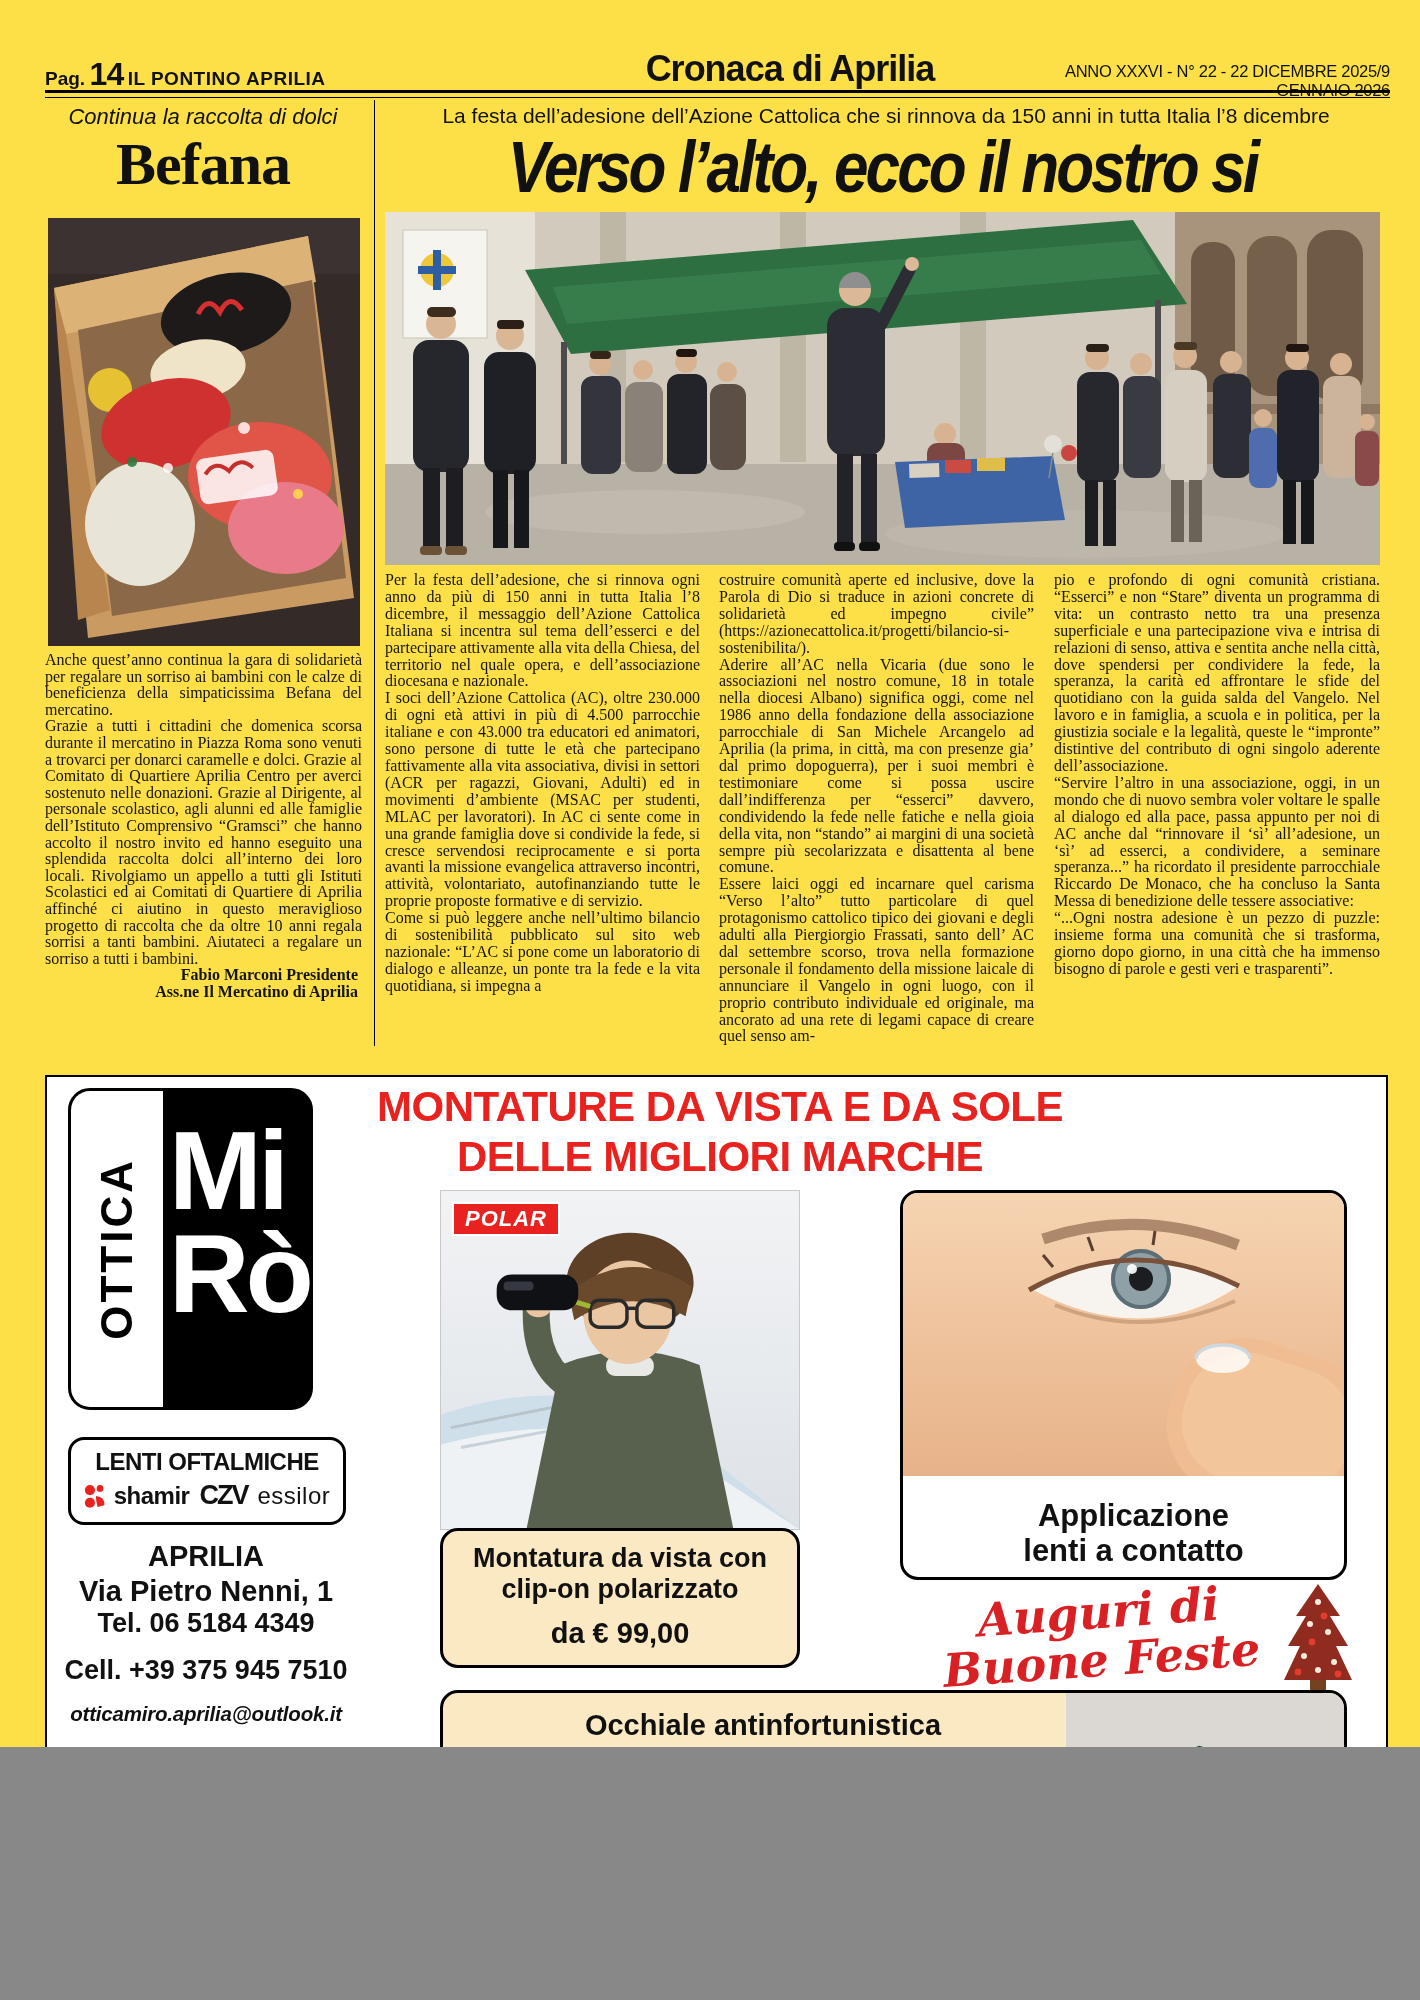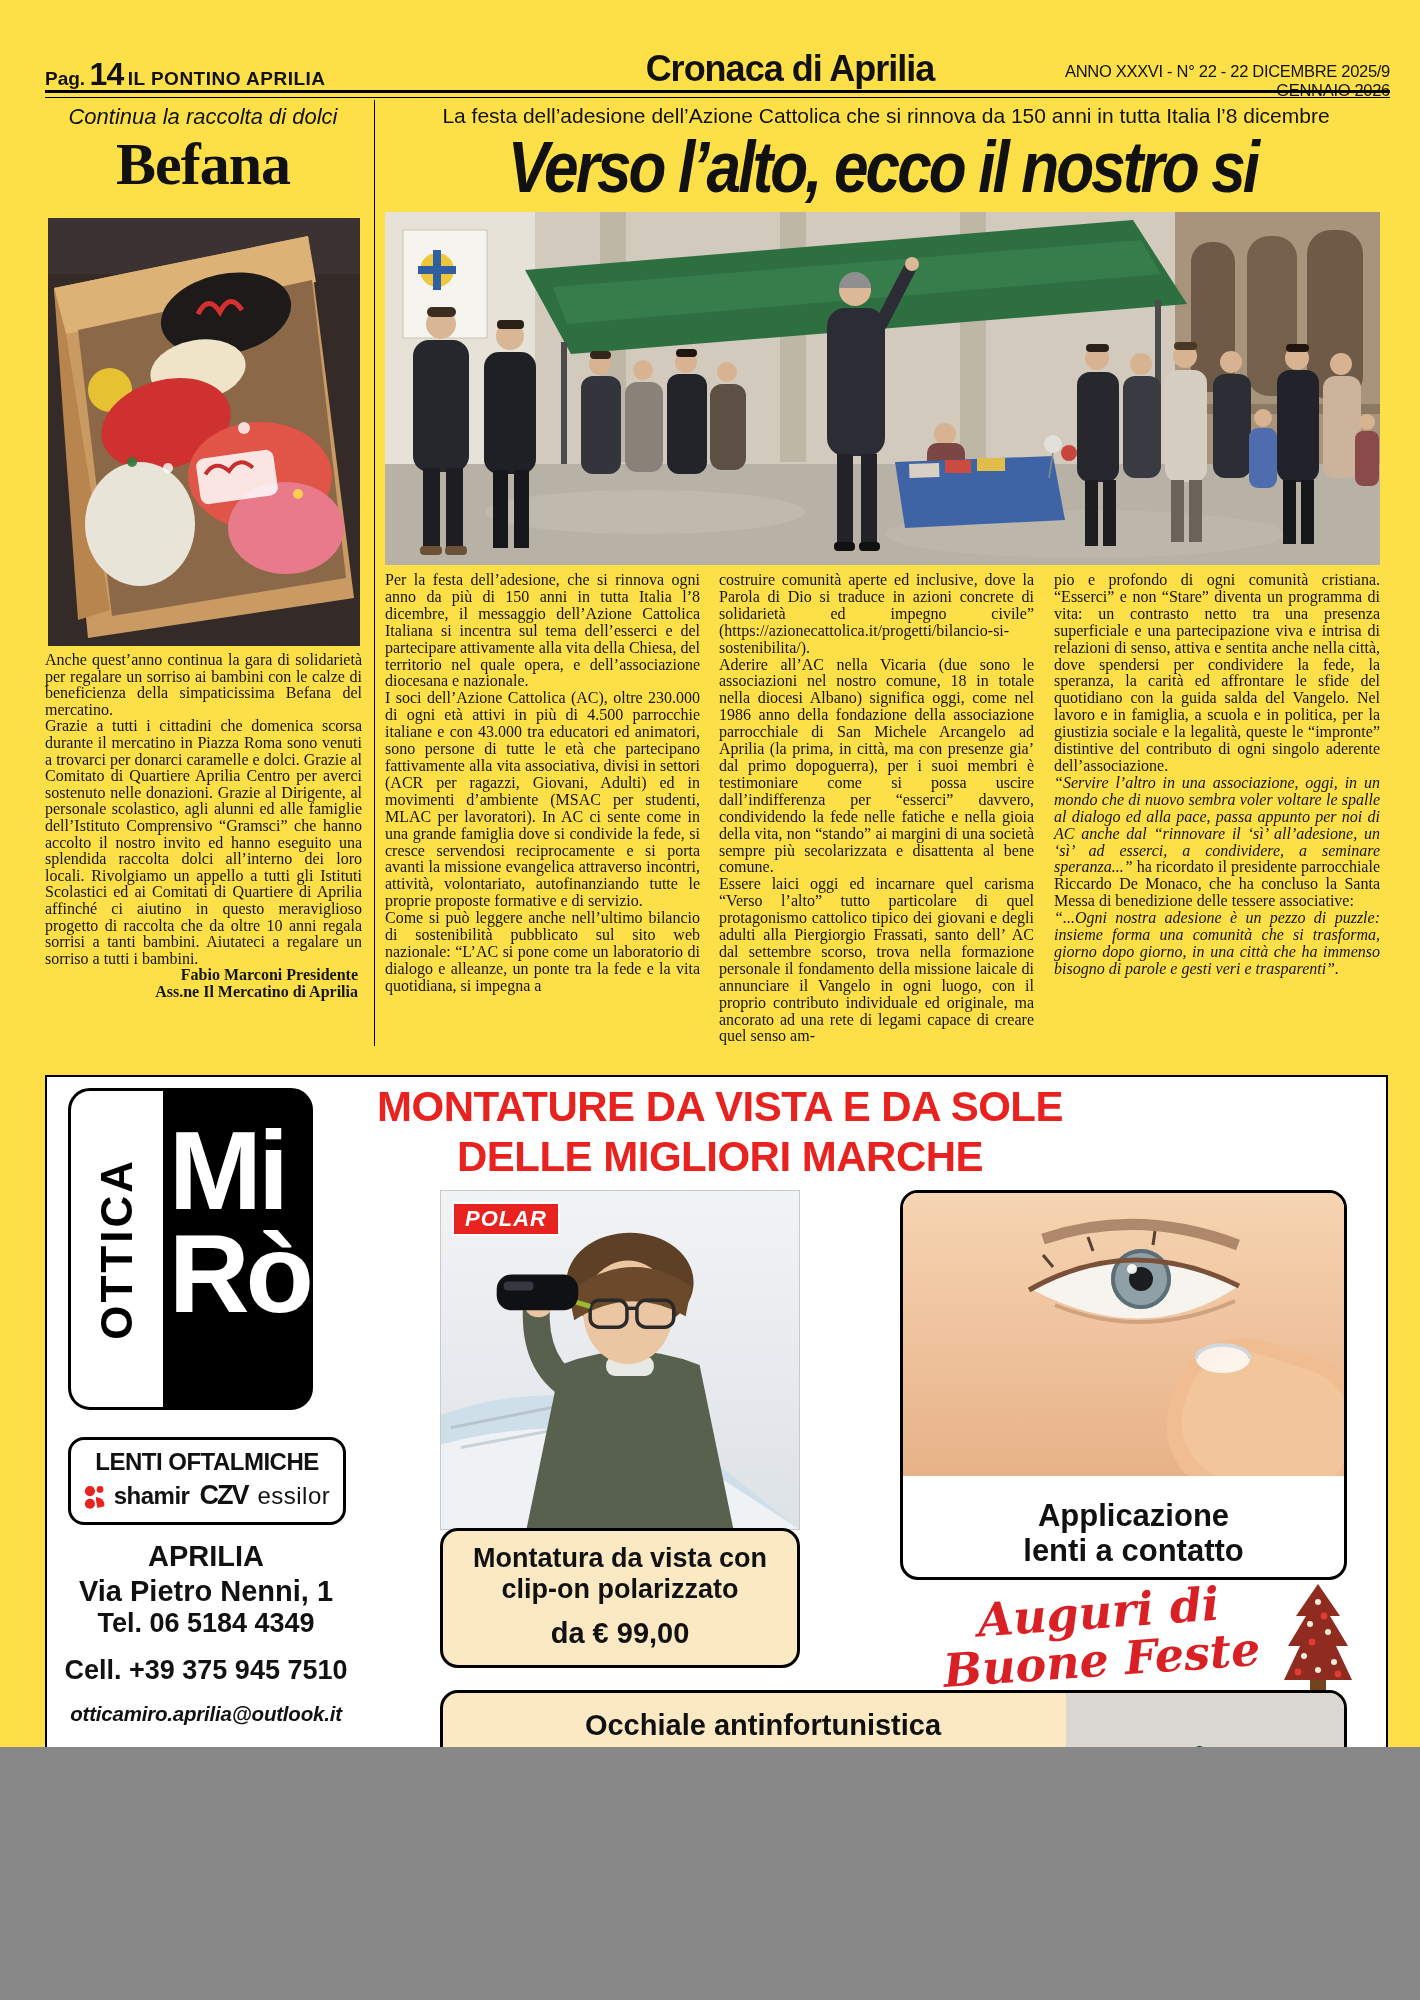--- a/index.html
+++ b/index.html
@@ -24,21 +24,21 @@
   .kicker-left{left:45px;top:104px;width:316px;text-align:center;font-style:italic;font-size:22px;}
   .kicker-main{left:392px;top:104px;width:988px;text-align:center;font-size:21px;}
   .head-befana{left:45px;top:130px;width:316px;text-align:center;
                font-family:"Liberation Serif",serif;font-weight:bold;font-size:60px;letter-spacing:-1px;}
   .head-main{left:385px;top:126px;width:995px;text-align:center;font-weight:bold;font-style:italic;
              font-size:64px;letter-spacing:-3px;white-space:nowrap;transform:scale(.97,1.12);transform-origin:center top;}
 
   
   .newsbody{font-family:"Liberation Serif",serif;font-size:16px;text-align:justify;color:#141414;}
   .newsbody p{margin:0;}
-  .newsbody .it{font-style:italic;}
+  .newsbody .it{}
   .bef-body{left:45px;top:652px;width:317px;line-height:16.6px;}
   .col{top:572px;width:315px;line-height:16.9px;}
   .sig{font-weight:bold;text-align:right;padding-right:4px;}
 
   
   .photo{display:block;}
   .bef-photo{left:48px;top:218px;width:312px;height:428px;}
   .main-photo{left:385px;top:212px;width:995px;height:353px;}
 
   
@@ -71,21 +71,21 @@
   .safety-text{position:absolute;left:10px;top:14px;width:620px;text-align:center;font-weight:bold;
                font-size:29px;line-height:1.28;}
   .safety-photo{position:absolute;right:0;top:0;width:278px;height:100%;}
   .sconti{left:455px;top:1884px;width:935px;text-align:center;color:var(--ad-red);
           font-weight:bold;font-size:39px;letter-spacing:-1px;white-space:nowrap;transform:scaleX(.96);}
 
   .lenti-box{left:68px;top:1437px;width:278px;height:88px;border:3px solid #000;border-radius:16px;
              box-sizing:border-box;background:#fff;text-align:center;}
   .lenti-title{font-weight:bold;font-size:24px;margin-top:8px;letter-spacing:-.5px;}
   .brands{display:flex;align-items:center;justify-content:center;gap:10px;margin-top:4px;}
-  .brand-shamir{font-weight:bold;font-size:24px;letter-spacing:-.5px;display:flex;align-items:flex-end;gap:8px;}
+  .brand-shamir{font-weight:bold;font-size:24px;letter-spacing:-.5px;display:flex;align-items:center;gap:8px;}
   .brand-czv{font-weight:bold;font-size:27px;letter-spacing:-2px;}
   .brand-essilor{font-size:24px;letter-spacing:.5px;}
 
   .contact{left:55px;top:1540px;width:302px;text-align:center;font-weight:bold;}
   .contact .city{font-size:29px;}
   .contact .addr{font-size:29px;margin-top:2px;}
   .contact .tel{font-size:27px;}
   .contact .cell{font-size:27px;margin-top:16px;}
   .contact .mail{font-size:20.5px;font-style:italic;margin-top:16px;letter-spacing:-.2px;text-align:center;}
   .social{left:75px;top:1788px;width:270px;display:flex;align-items:center;justify-content:center;gap:12px;}

